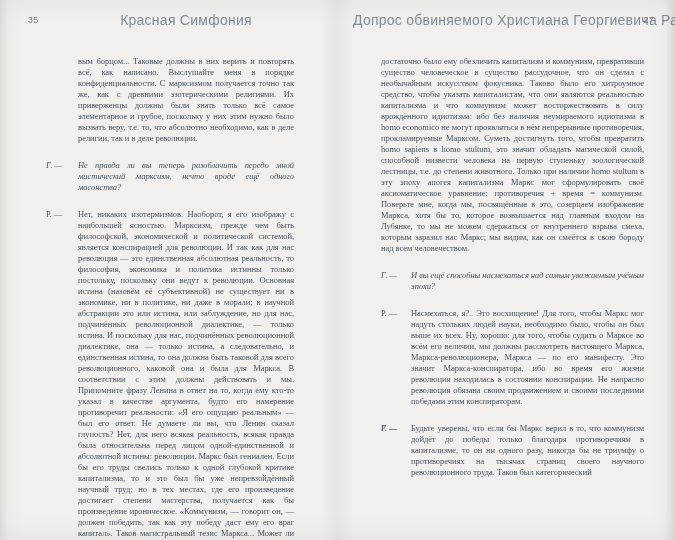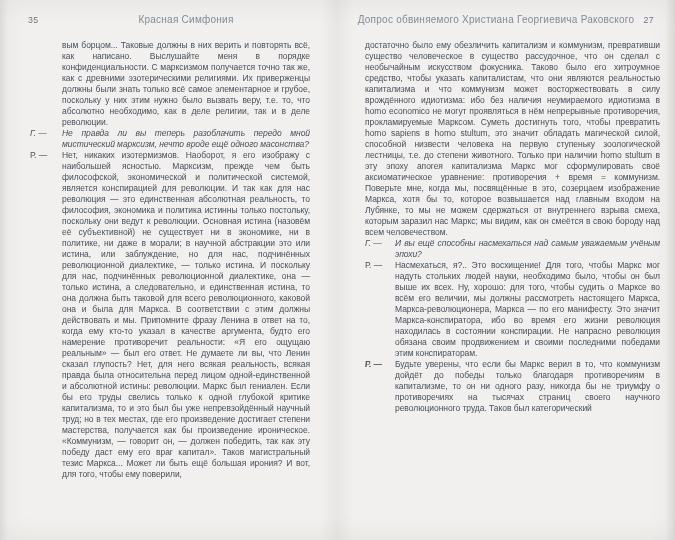--- a/index.html
+++ b/index.html
@@ -32,42 +32,42 @@
   .left-edge-shadow{
     position:absolute;left:0;top:0;width:8px;height:540px;
     background:linear-gradient(90deg,rgba(70,65,60,.08) 0%,rgba(0,0,0,0) 100%);
     pointer-events:none;
   }
   .page{position:absolute;top:0;height:540px;}
   .page-left{left:0;width:337px;}
   .page-right{left:337px;width:338px;}
 
   .running-head{
-    position:absolute;top:15px;font-size:10px;line-height:10px;
+    position:absolute;top:15px;font-size:14px;line-height:10px;
     color:var(--muted);letter-spacing:.25px;white-space:nowrap;
   }
   .page-num{
     position:absolute;top:15px;font-size:8.8px;color:#6e7884;letter-spacing:.3px;
   }
   .page-left .page-num{left:28px;}
   .page-left .running-head{left:62px;width:248px;text-align:center;}
   .page-right .running-head{left:16px;width:286px;text-align:center;}
   .page-right .page-num{right:21px;margin-left:32px;}
 
   .page-text{
     position:absolute;top:40px;
     font-size:8.5px;line-height:11px;color:var(--text);
     text-align:justify;
     letter-spacing:-0.05px;
     hyphens:auto;
   }
   .page-left .page-text{left:62px;width:248px;}
   .page-right .page-text{left:28px;width:295px;}
 
-  .para{position:relative;margin:0;}
+  .para{position:relative;margin:16px;font-family:Liberation Serif, serif;}
   .para.italic{font-style:italic;}
   .speaker{position:absolute;white-space:nowrap;}
   
   .page-left .speaker{left:-32px;}
   
   .page-right .para.has-speaker{padding-left:30px;}
   .page-right .speaker{left:0;}
 </style>
 </head>
 <body>

